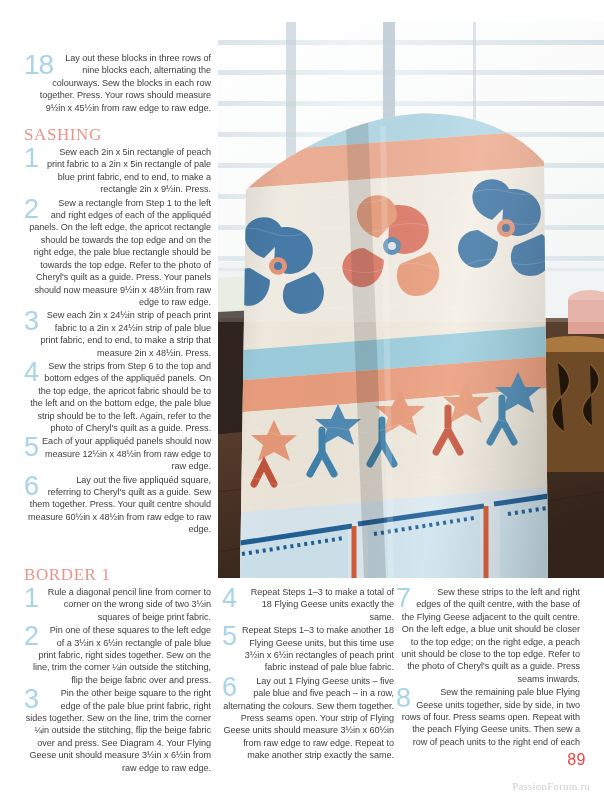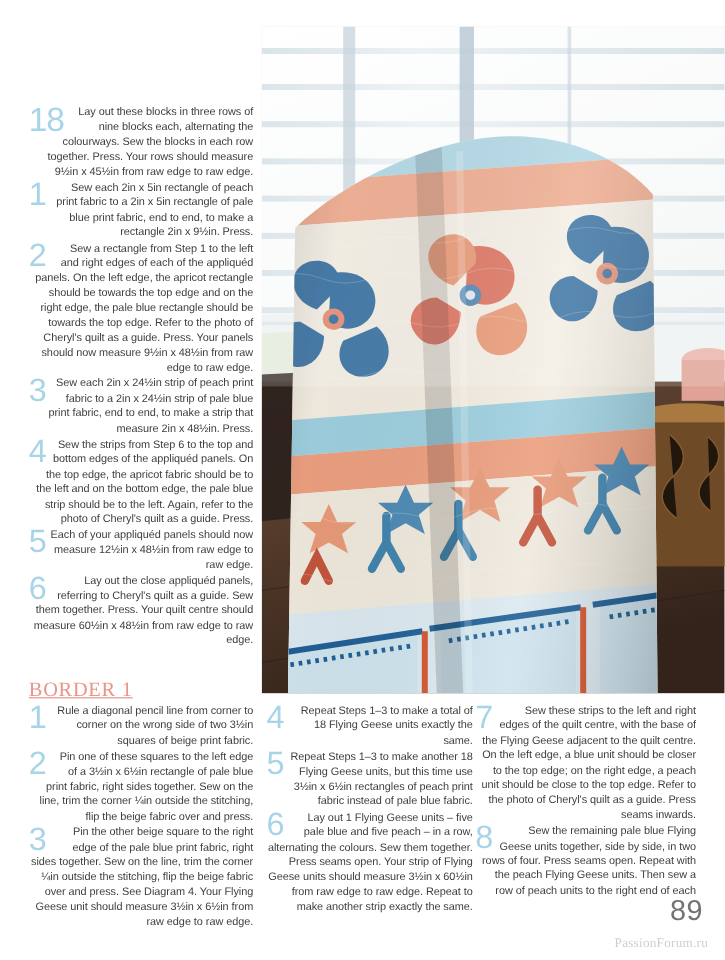--- a/index.html
+++ b/index.html
@@ -37,21 +37,20 @@
 
   
   .col {
     position: absolute;
     box-sizing: border-box;
   }
   .col-main {
     left: 24px;
     top: 52px;
     width: 187px;
-    margin-top: 35px;
   }
   .col-b1 {
     left: 24px;
     top: 556px;
     width: 187px;
   }
   .col-b2 {
     left: 222px;
     top: 586px;
     width: 172px;
@@ -104,31 +103,30 @@
     font-family: "Liberation Serif", serif;
     font-size: 17px;
     line-height: 20px;
     letter-spacing: 0.6px;
     color: #e8948b;
     margin: 11px 0 1px 0;
     font-weight: 400;
   }
   .section-head.tight {
     margin-top: 9px;
-    text-decoration: underline;
   }
 
   
   .page-number {
     position: absolute;
     right: 18px;
     bottom: 28px;
-    font-size: 24px;
+    font-size: 16px;
     line-height: 24px;
-    color: #737373;
+    color: #ef4444;
     font-weight: 300;
     letter-spacing: 0.5px;
   }
   .watermark {
     position: absolute;
     right: 14px;
     bottom: 8px;
     font-size: 11px;
     line-height: 12px;
     color: #cfcfcf;
@@ -342,20 +340,21 @@
     </svg>
   </div>
 
   <div class="col col-main">
 
     <div class="step step-18">
       <span class="num">18</span>
       <span class="body">Lay out these blocks in three rows of nine blocks each, alternating the colourways. Sew the blocks in each row together. Press. Your rows should measure 9½in x 45½in from raw edge to raw edge.</span>
     </div>
 
+    <div class="section-head">SASHING</div>
 
     <div class="step">
       <span class="num">1</span>
       <span class="body">Sew each 2in x 5in rectangle of peach print fabric to a 2in x 5in rectangle of pale blue print fabric, end to end, to make a rectangle 2in x 9½in. Press.</span>
     </div>
     <div class="step">
       <span class="num">2</span>
       <span class="body">Sew a rectangle from Step 1 to the left and right edges of each of the appliquéd panels. On the left edge, the apricot rectangle should be towards the top edge and on the right edge, the pale blue rectangle should be towards the top edge. Refer to the photo of Cheryl's quilt as a guide. Press. Your panels should now measure 9½in x 48½in from raw edge to raw edge.</span>
     </div>
     <div class="step">
@@ -365,21 +364,21 @@
     <div class="step">
       <span class="num">4</span>
       <span class="body">Sew the strips from Step 6 to the top and bottom edges of the appliquéd panels. On the top edge, the apricot fabric should be to the left and on the bottom edge, the pale blue strip should be to the left. Again, refer to the photo of Cheryl's quilt as a guide. Press.</span>
     </div>
     <div class="step">
       <span class="num">5</span>
       <span class="body">Each of your appliquéd panels should now measure 12½in x 48½in from raw edge to raw edge.</span>
     </div>
     <div class="step">
       <span class="num">6</span>
-      <span class="body">Lay out the close appliquéd panels, referring to Cheryl's quilt as a guide. Sew them together. Press. Your quilt centre should measure 60½in x 48½in from raw edge to raw edge.</span>
+      <span class="body">Lay out the five appliquéd square, referring to Cheryl's quilt as a guide. Sew them together. Press. Your quilt centre should measure 60½in x 48½in from raw edge to raw edge.</span>
     </div>
   </div>
 
   <div class="col col-b1">
     <div class="section-head tight">BORDER 1</div>
 
     <div class="step">
       <span class="num">1</span>
       <span class="body">Rule a diagonal pencil line from corner to corner on the wrong side of two 3½in squares of beige print fabric.</span>
     </div>

